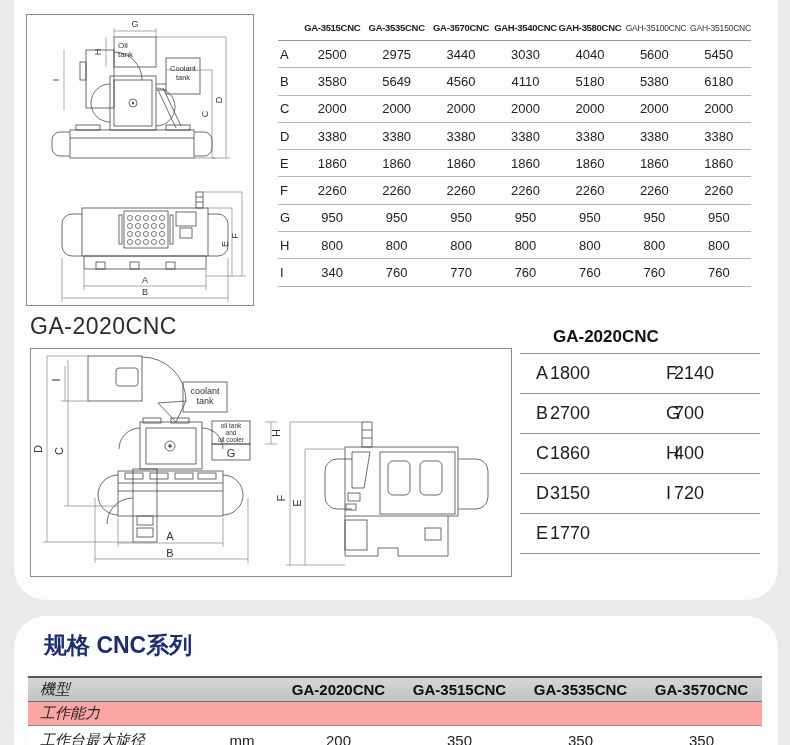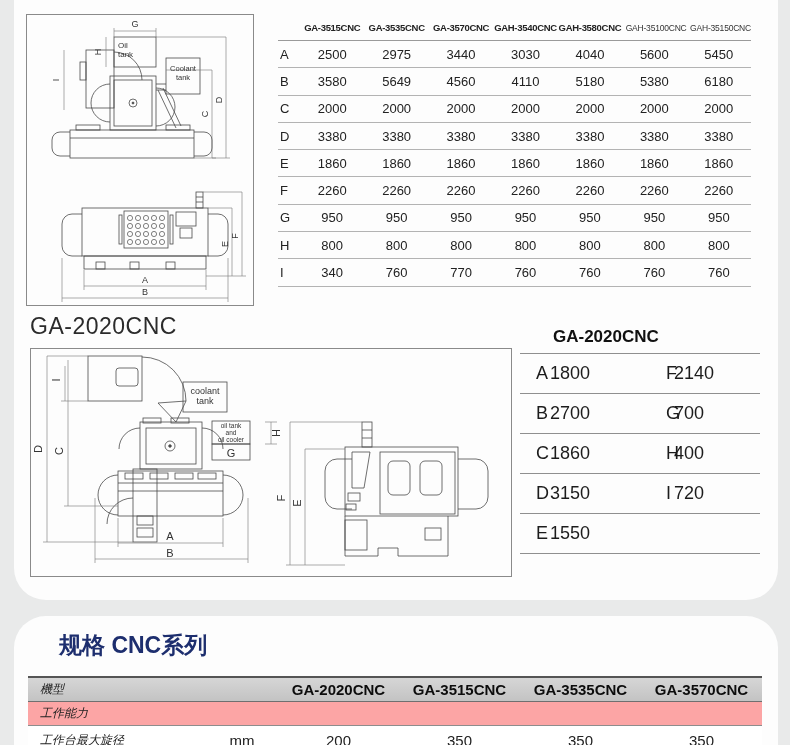--- a/index.html
+++ b/index.html
@@ -26,29 +26,29 @@
   .t2{left:520px;top:327px;width:240px;}
   .t2-title{height:26px;padding-left:33px;font-size:17px;font-weight:bold;color:#111;}
   .t2-row{display:grid;grid-template-columns:30px 78px 46px 86px;align-items:center;
           height:39px;border-top:1px solid #8f8f8f;}
   .t2-row:last-child{border-bottom:1px solid #8f8f8f;}
   .t2-l{padding-left:16px;font-size:18px;}
   .t2-l2{padding-left:38px;font-size:18px;}
   .t2-v{text-align:left;font-size:18px;}
 
   
-  .spec-title{left:59px;top:630px;font-size:23px;font-weight:bold;color:#1d2e6e;}
+  .spec-title{left:44px;top:630px;font-size:23px;font-weight:bold;color:#1d2e6e;}
   .t3{left:28px;top:676px;width:734px;}
   .t3-row{display:grid;grid-template-columns:178px 72px 1fr 1fr 1fr 1fr;align-items:center;}
   .t3-head{height:23px;background:linear-gradient(#d6d6d6,#c3c3c3);
            border-top:2px solid #555;border-bottom:1px solid #6f6f6f;}
   .t3-group{height:23px;background:#fca5a5;border-bottom:1px solid #8d8d8d;}
   .t3-data{height:28px;background:#fff;}
   .t3-cjk{font-family:"DejaVu Serif","Liberation Serif",serif;font-style:italic;
-          font-size:12px;color:#222;padding-left:12px;}
+          font-size:15px;color:#222;padding-left:12px;}
   .t3-model{text-align:center;font-size:15px;font-weight:bold;color:#0c0c0c;}
   .t3-val{text-align:center;font-size:15px;color:#222;}
 </style>
 </head>
 <body>
 
 <div class="page">
   <div class="card card1"></div>
   <div class="card card2"></div>
 
@@ -380,21 +380,21 @@
       <div class="t2-v">400</div>
     </div>
     <div class="t2-row">
       <div class="t2-l">D</div>
       <div class="t2-v">3150</div>
       <div class="t2-l2">I</div>
       <div class="t2-v">720</div>
     </div>
     <div class="t2-row">
       <div class="t2-l">E</div>
-      <div class="t2-v">1550</div>
+      <div class="t2-v">1770</div>
       <div class="t2-l2"></div>
       <div class="t2-v"></div>
     </div>
   </div>
 
   <div class="abs spec-title">规格 CNC系列</div>
 
   <div class="abs t3">
     <div class="t3-row t3-head">
       <div class="t3-cjk">機型</div>

